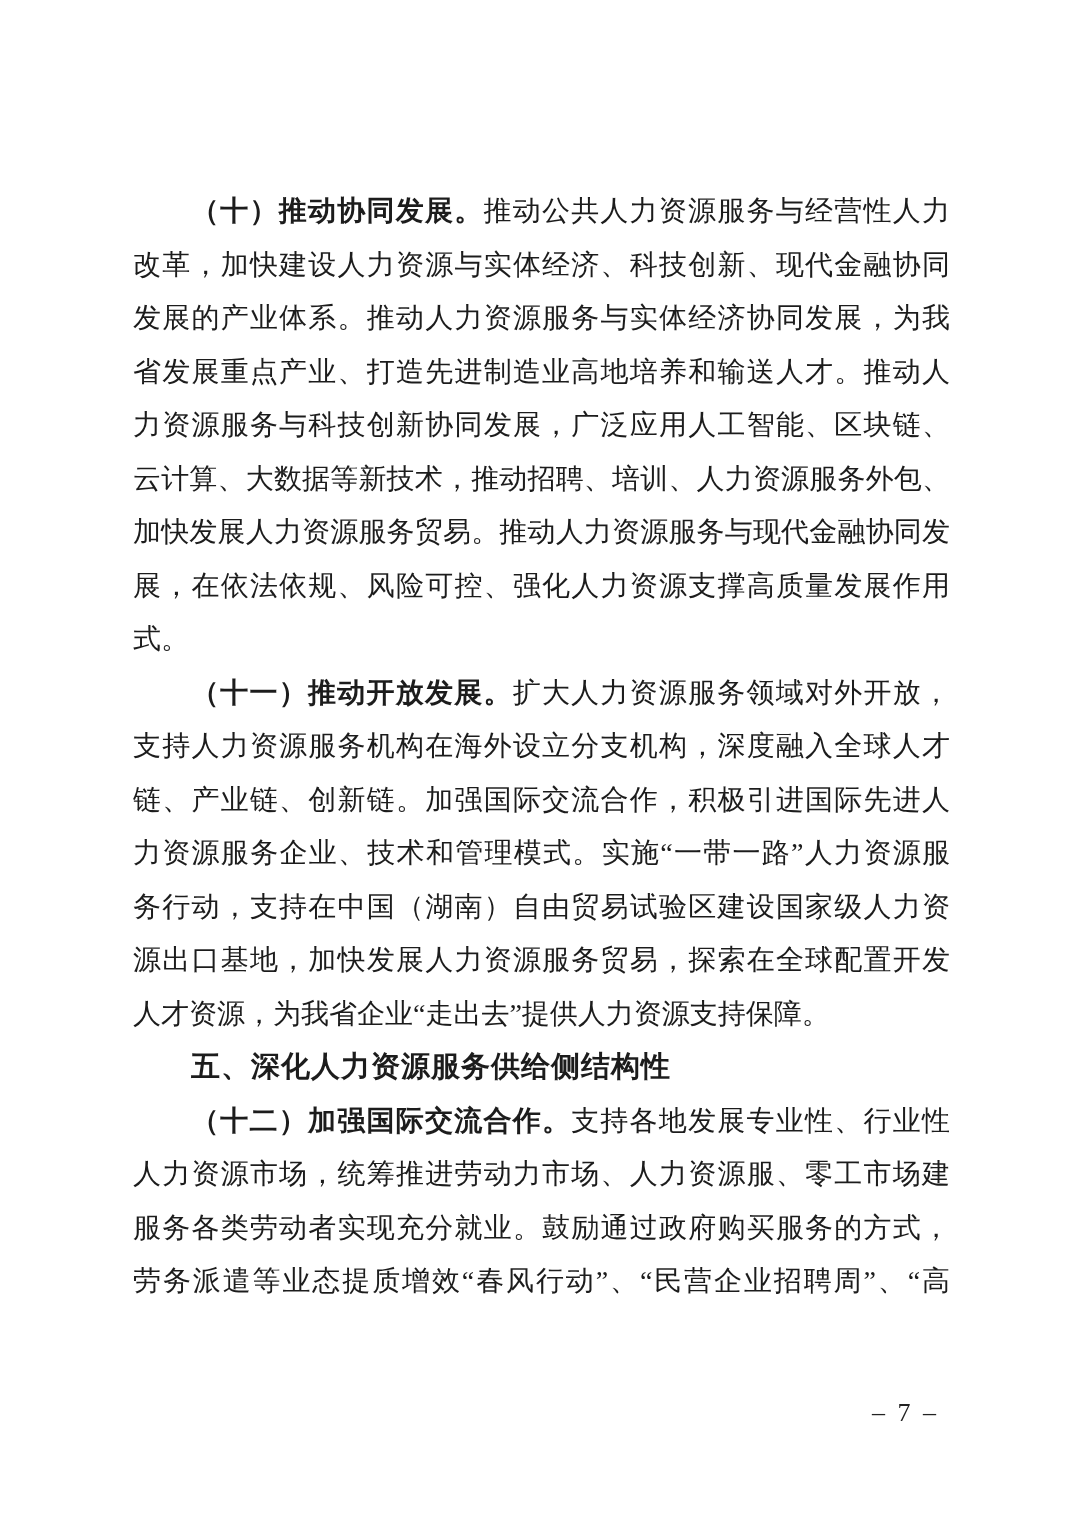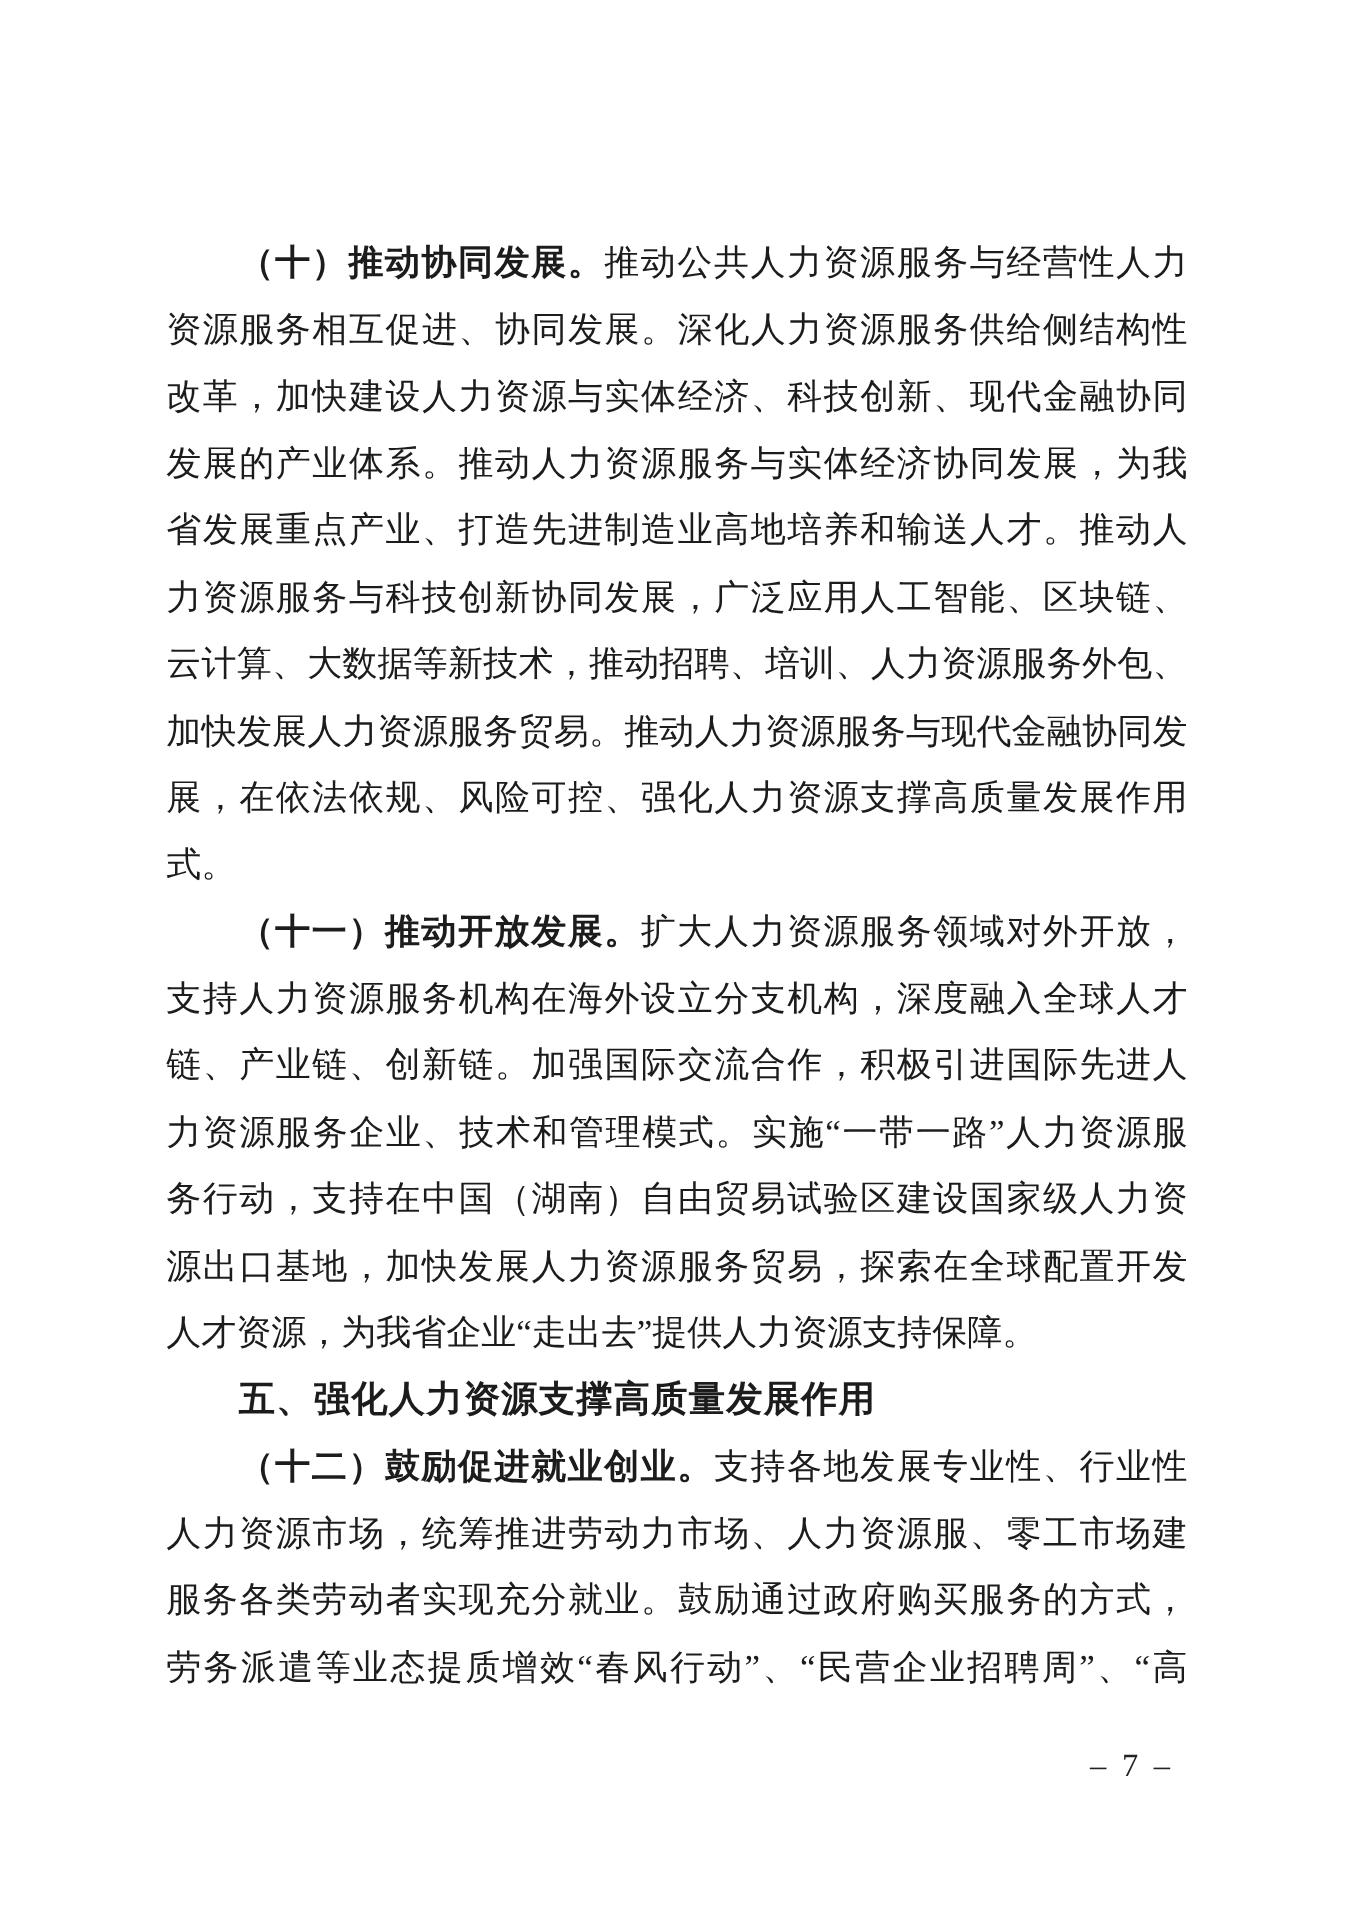--- a/index.html
+++ b/index.html
@@ -57,36 +57,35 @@
     color: #222222;
     font-family: "Liberation Serif", "DejaVu Serif", serif;
   }
 </style>
 </head>
 <body>
 
 <div class="page">
   <div class="content" id="doc-body">
       <div class="line indent"><span class="seg-bold">（十）推动协同发展。</span><span class="seg">推动公共人力资源服务与经营性人力</span></div>
-      <div class="line"><span class="seg">资源服务相互促进、协同发展。深化人力资源服务供给侧结构性</span></div>
       <div class="line"><span class="seg">改革，加快建设人力资源与实体经济、科技创新、现代金融协同</span></div>
       <div class="line"><span class="seg">发展的产业体系。推动人力资源服务与实体经济协同发展，为我</span></div>
       <div class="line"><span class="seg">省发展重点产业、打造先进制造业高地培养和输送人才。推动人</span></div>
       <div class="line"><span class="seg">力资源服务与科技创新协同发展，广泛应用人工智能、区块链、</span></div>
       <div class="line"><span class="seg">云计算、大数据等新技术，推动招聘、培训、人力资源服务外包、</span></div>
       <div class="line"><span class="seg">加快发展人力资源服务贸易。推动人力资源服务与现代金融协同发</span></div>
       <div class="line"><span class="seg">展，在依法依规、风险可控、强化人力资源支撑高质量发展作用</span></div>
       <div class="line end"><span class="seg">式。</span></div>
       <div class="line indent"><span class="seg-bold">（十一）推动开放发展。</span><span class="seg">扩大人力资源服务领域对外开放，</span></div>
       <div class="line"><span class="seg">支持人力资源服务机构在海外设立分支机构，深度融入全球人才</span></div>
       <div class="line"><span class="seg">链、产业链、创新链。加强国际交流合作，积极引进国际先进人</span></div>
       <div class="line"><span class="seg">力资源服务企业、技术和管理模式。实施“一带一路”人力资源服</span></div>
       <div class="line"><span class="seg">务行动，支持在中国（湖南）自由贸易试验区建设国家级人力资</span></div>
       <div class="line"><span class="seg">源出口基地，加快发展人力资源服务贸易，探索在全球配置开发</span></div>
       <div class="line end"><span class="seg">人才资源，为我省企业“走出去”提供人力资源支持保障。</span></div>
-      <div class="line heading indent end"><span class="seg-bold">五、强化人力资源支撑高质量发展作用</span></div>
-      <div class="line indent"><span class="seg-bold">（十二）鼓励促进就业创业。</span><span class="seg">支持各地发展专业性、行业性</span></div>
+      <div class="line heading indent end"><span class="seg-bold">五、深化人力资源服务供给侧结构性</span></div>
+      <div class="line indent"><span class="seg-bold">（十二）加强国际交流合作。</span><span class="seg">支持各地发展专业性、行业性</span></div>
       <div class="line"><span class="seg">人力资源市场，统筹推进劳动力市场、人力资源服、零工市场建设，</span></div>
       <div class="line"><span class="seg">服务各类劳动者实现充分就业。鼓励通过政府购买服务的方式，</span></div>
       <div class="line"><span class="seg">劳务派遣等业态提质增效“春风行动”、“民营企业招聘周”、“高</span></div>
     </div>
   <div class="pagenum">– 7 –</div>
 </div>
 
 </body></html>

